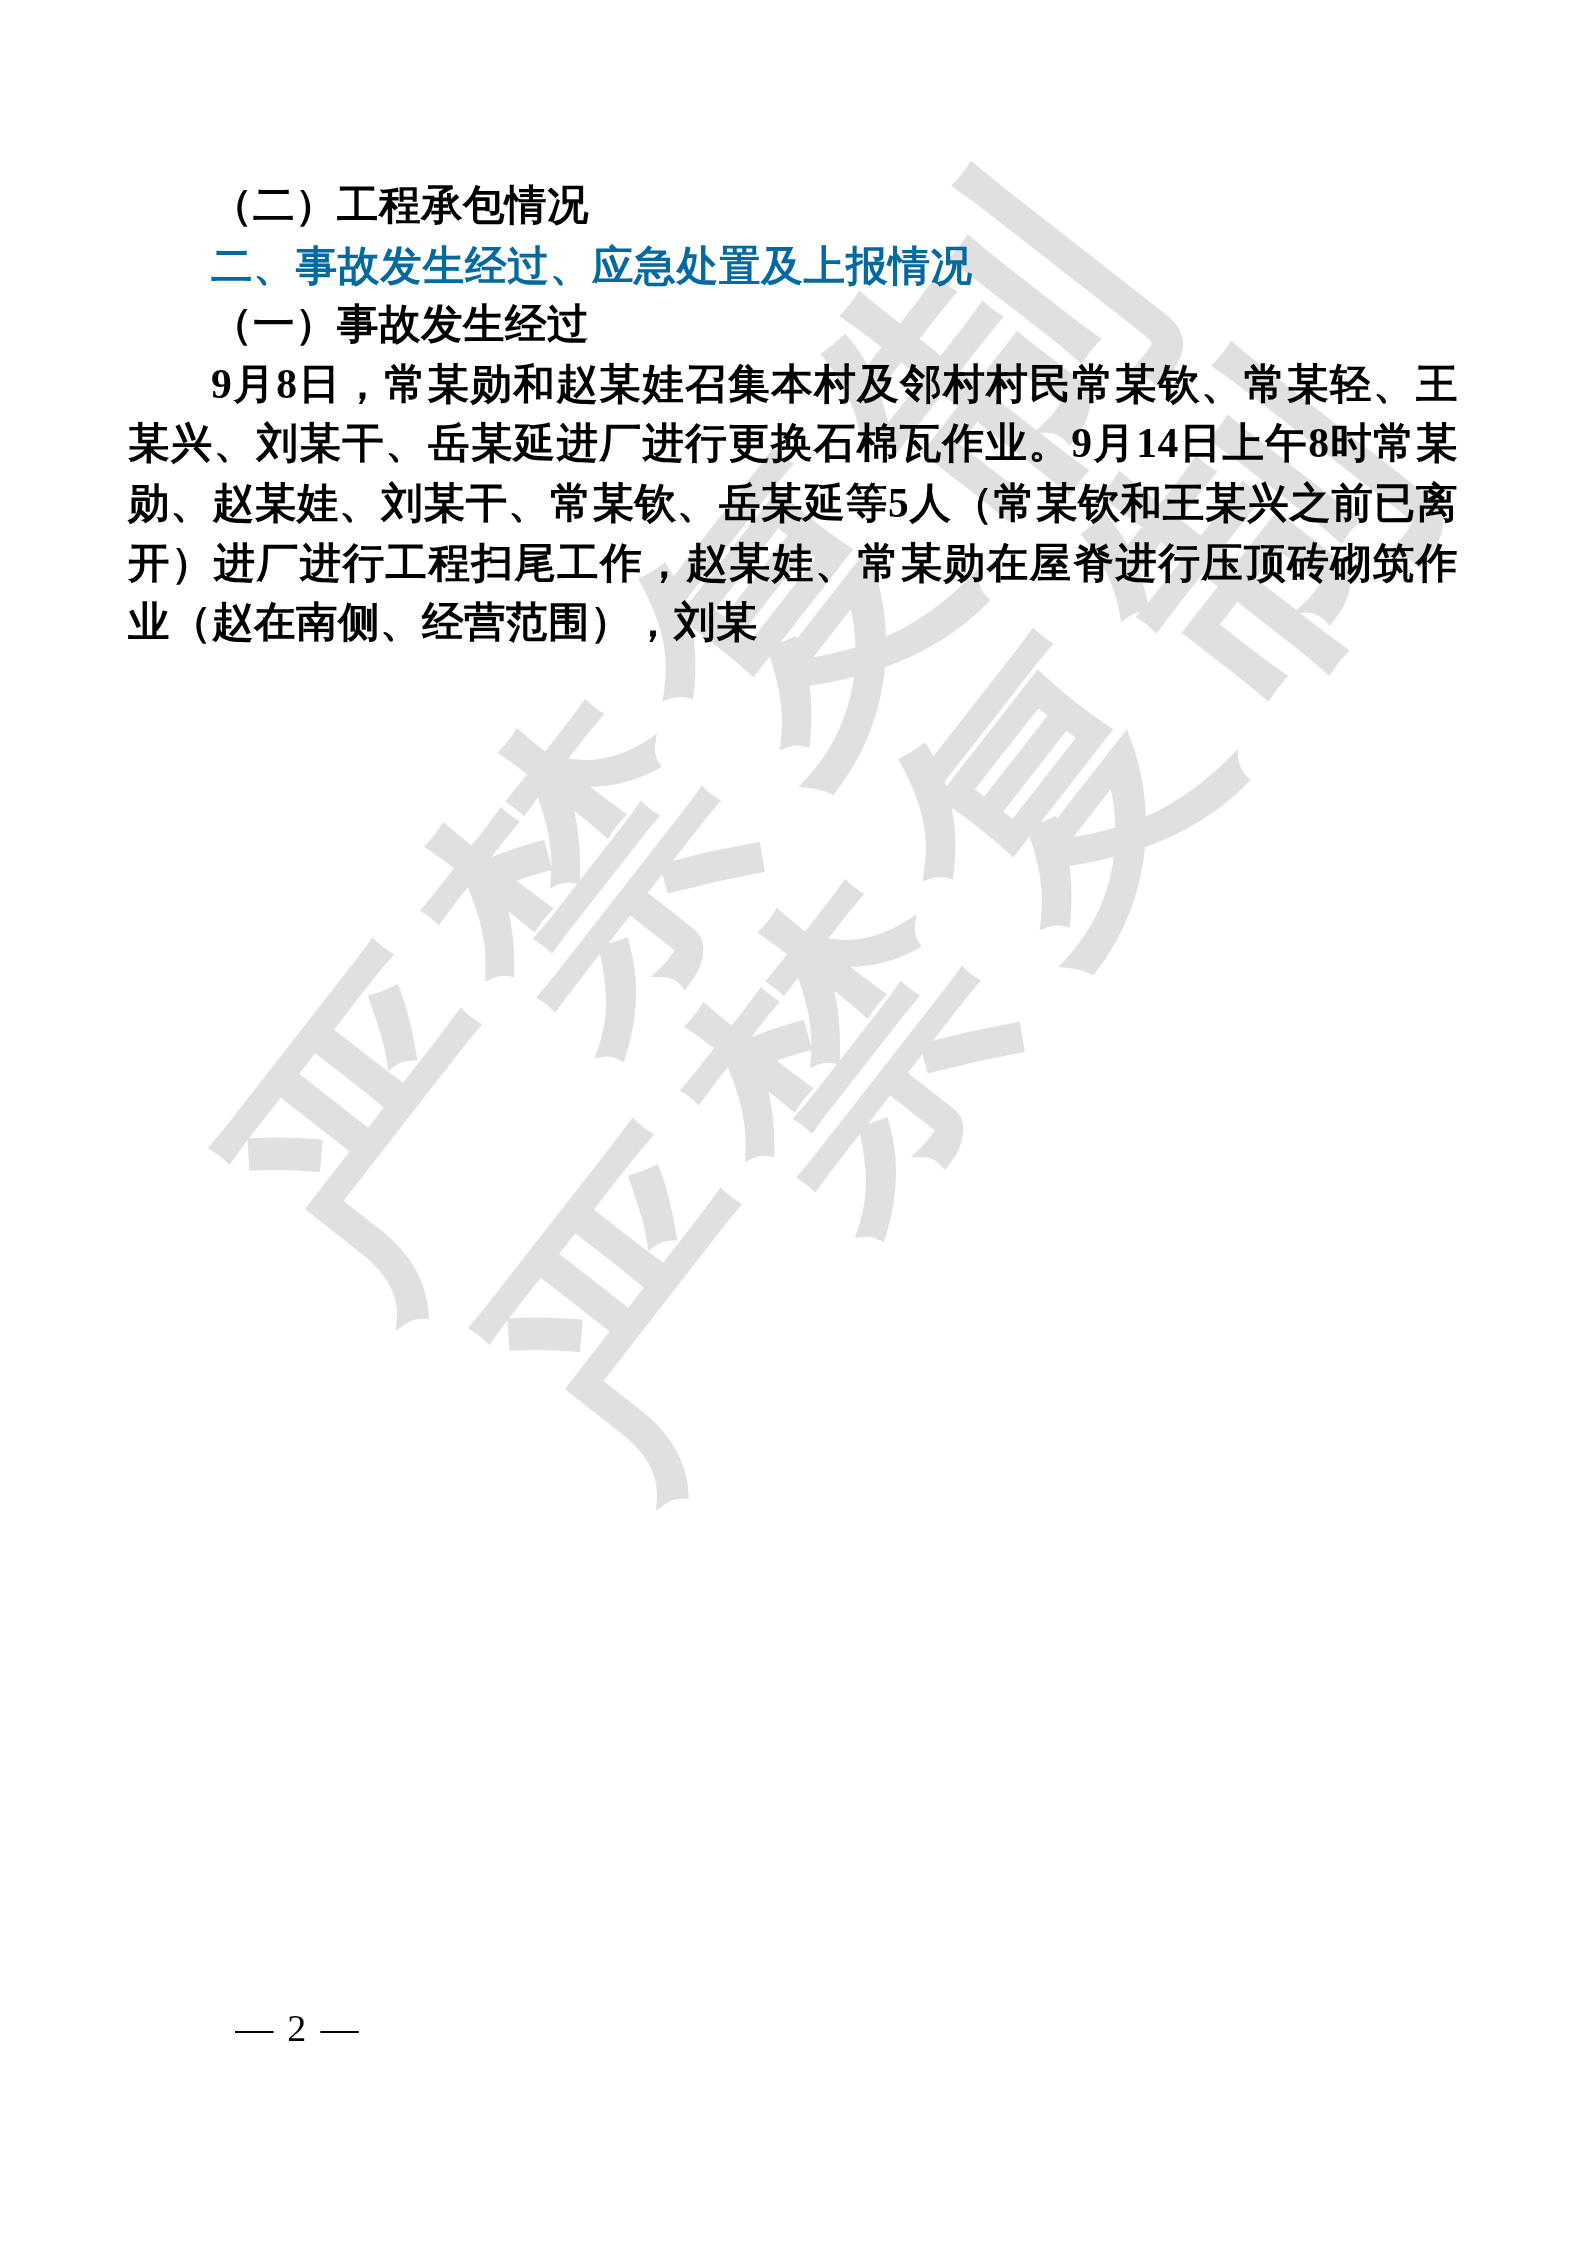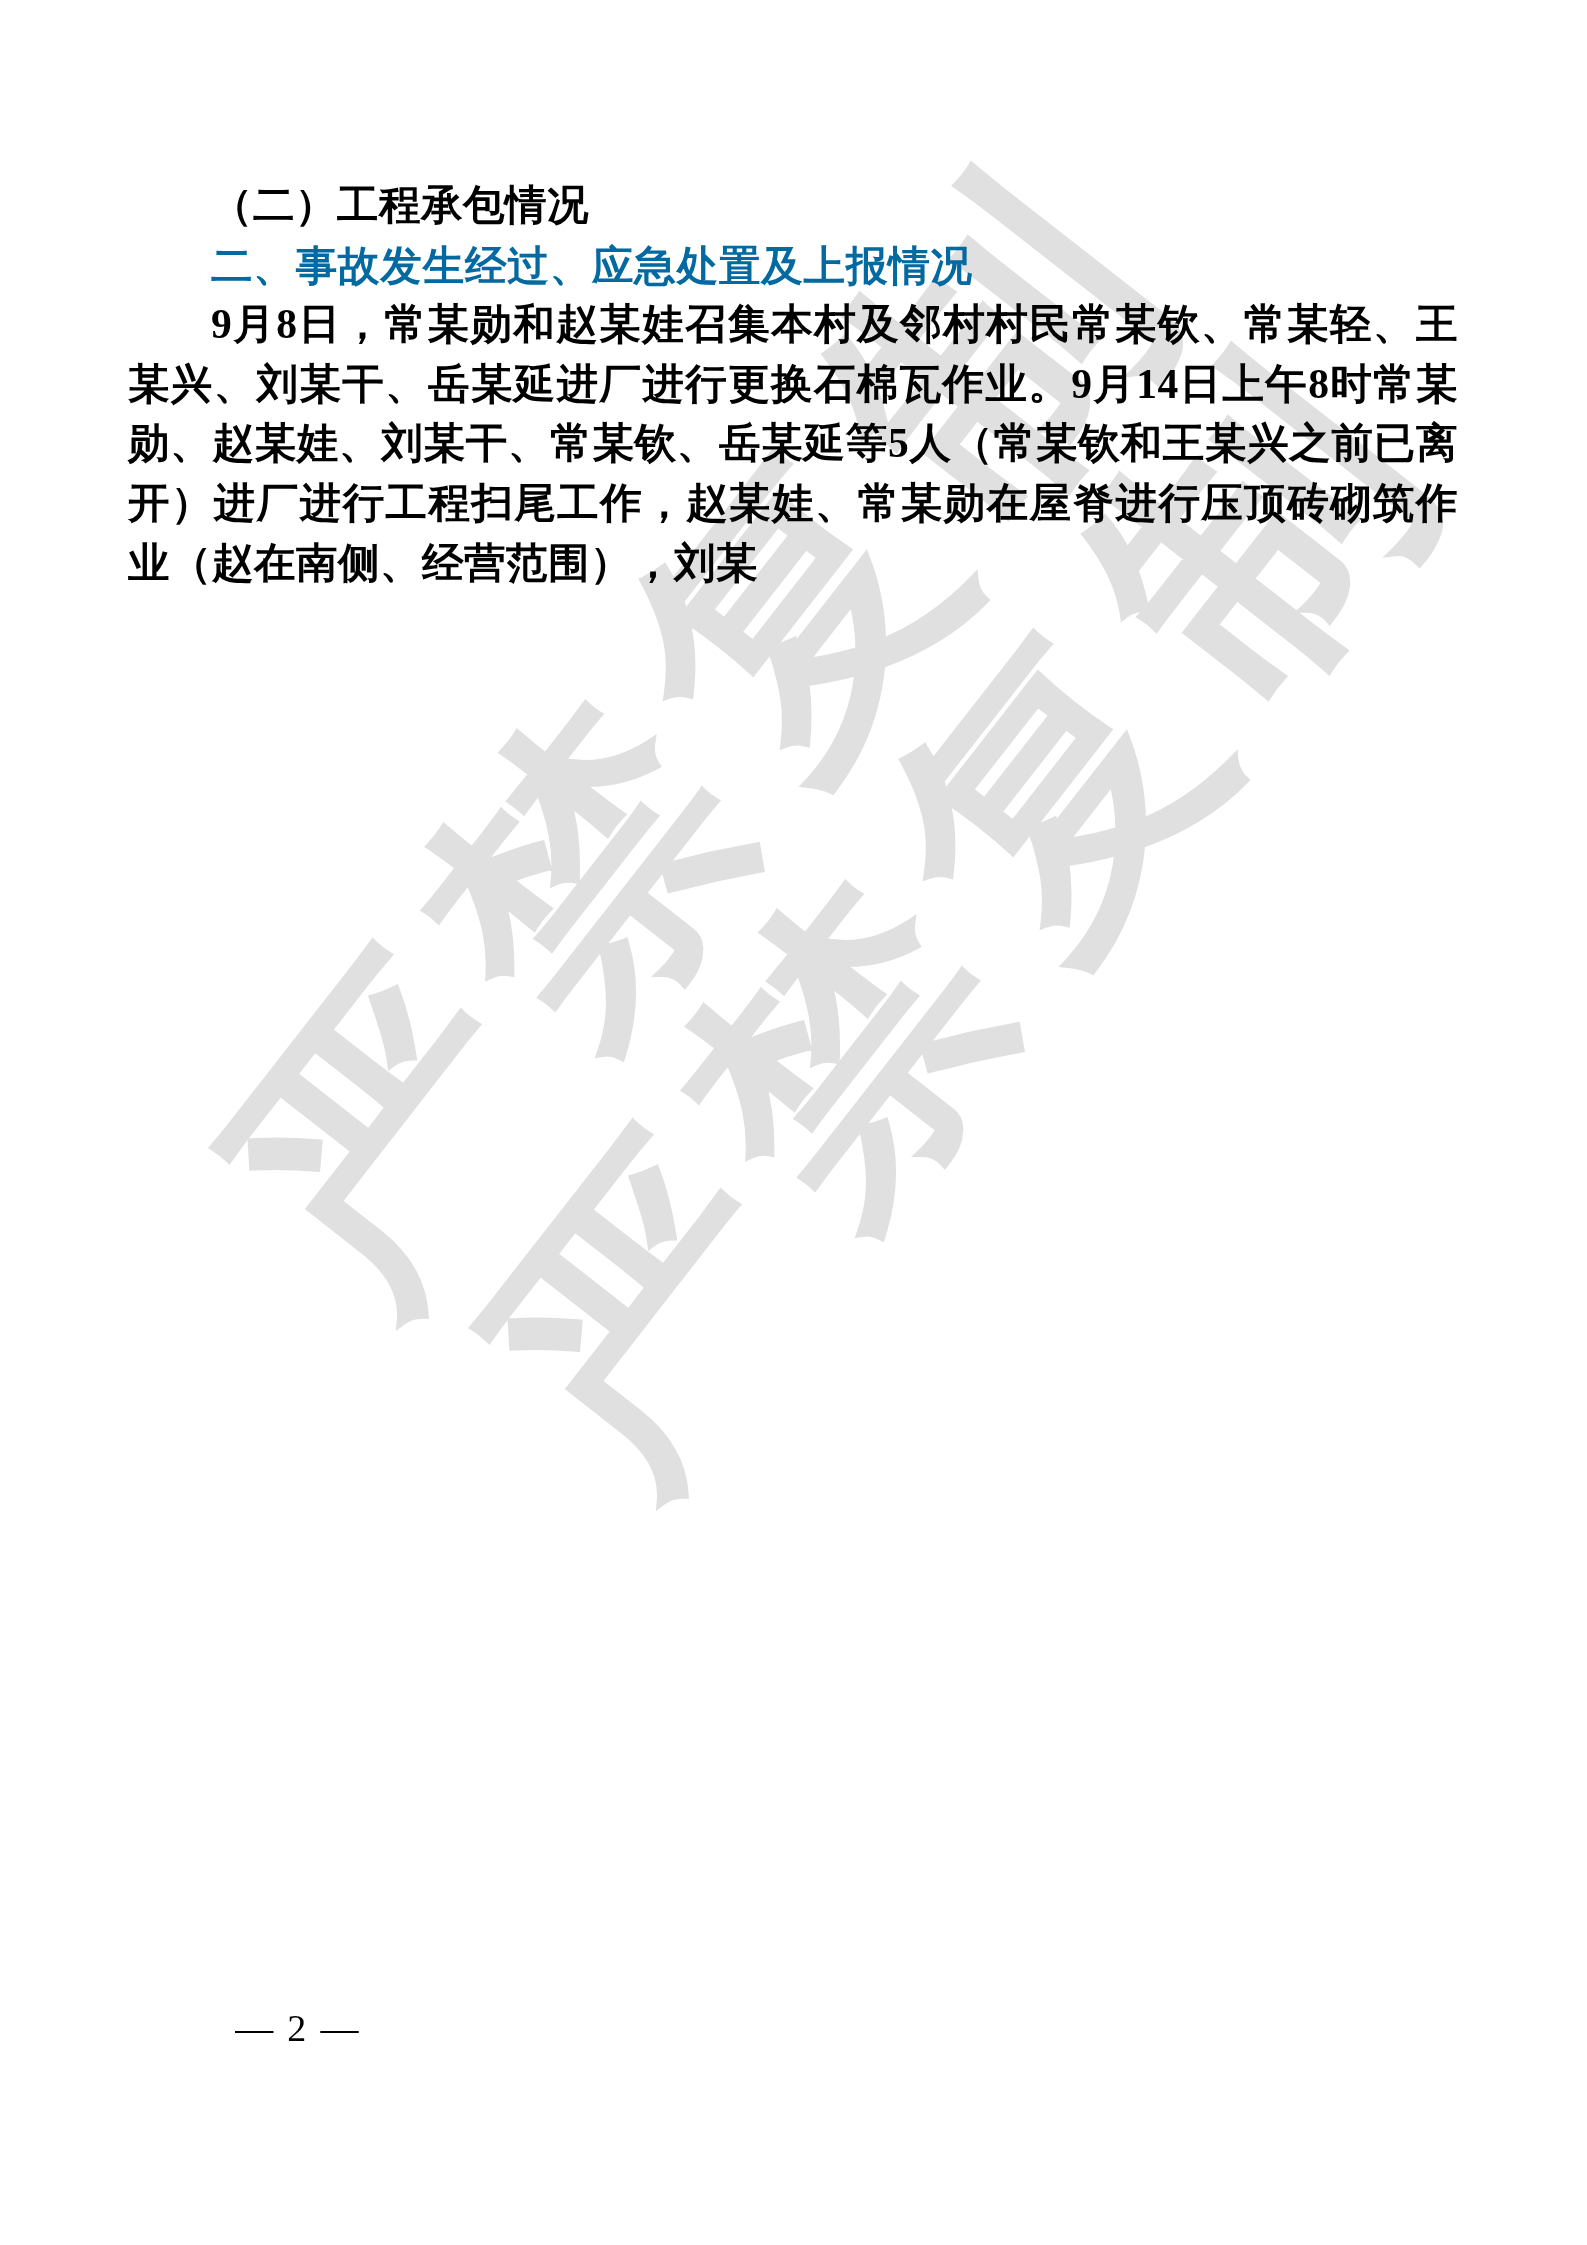--- a/index.html
+++ b/index.html
@@ -115,20 +115,21 @@
 
   <div class="content">
     <div class="body-block">
 
 
       <p class="para indent">（二）工程承包情况</p>
 
 
       <p class="heading2">二、事故发生经过、应急处置及上报情况</p>
 
+      <p class="para indent">（一）事故发生经过</p>
 
       <p class="para indent">9月8日，常某勋和赵某娃召集本村及邻村村民常某钦、常某轻、王某兴、刘某干、岳某延进厂进行更换石棉瓦作业。9月14日上午8时常某勋、赵某娃、刘某干、常某钦、岳某延等5人（常某钦和王某兴之前已离开）进厂进行工程扫尾工作，赵某娃、常某勋在屋脊进行压顶砖砌筑作业（赵在南侧、经营范围），刘某</p>
 
     </div>
   </div>
 
   <div class="page-number">— 2 —</div>
 
 </div>
 

